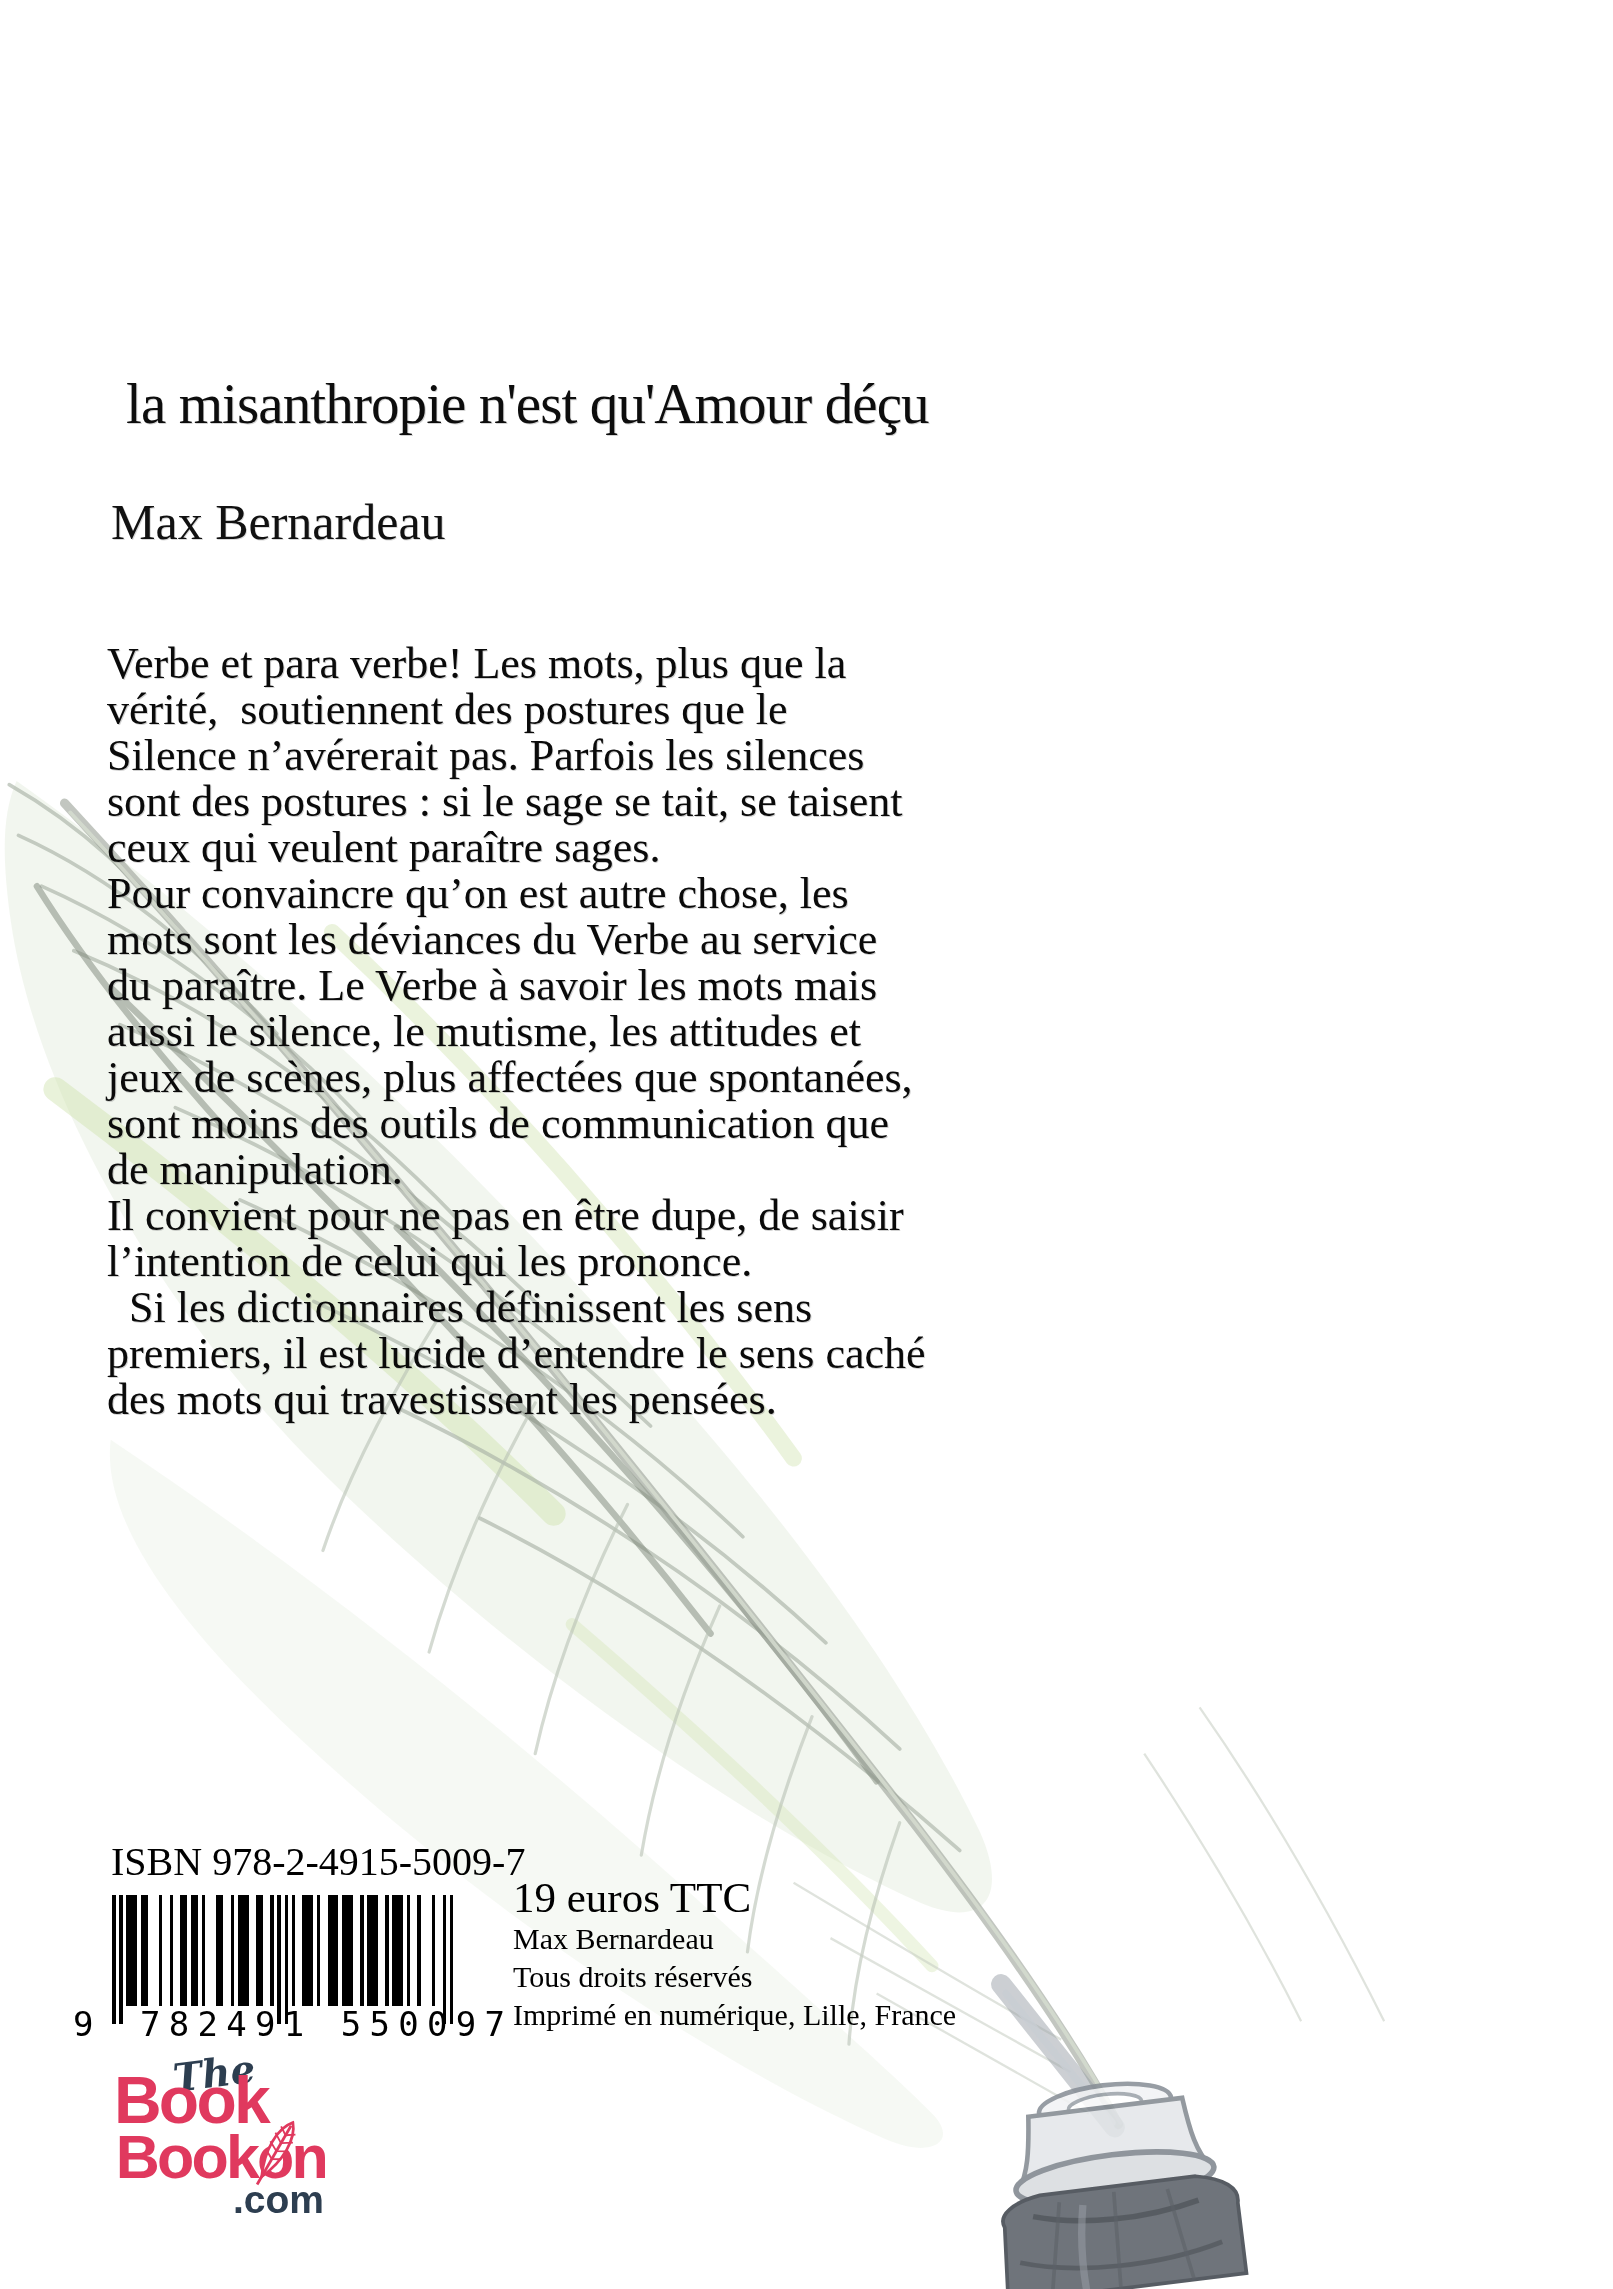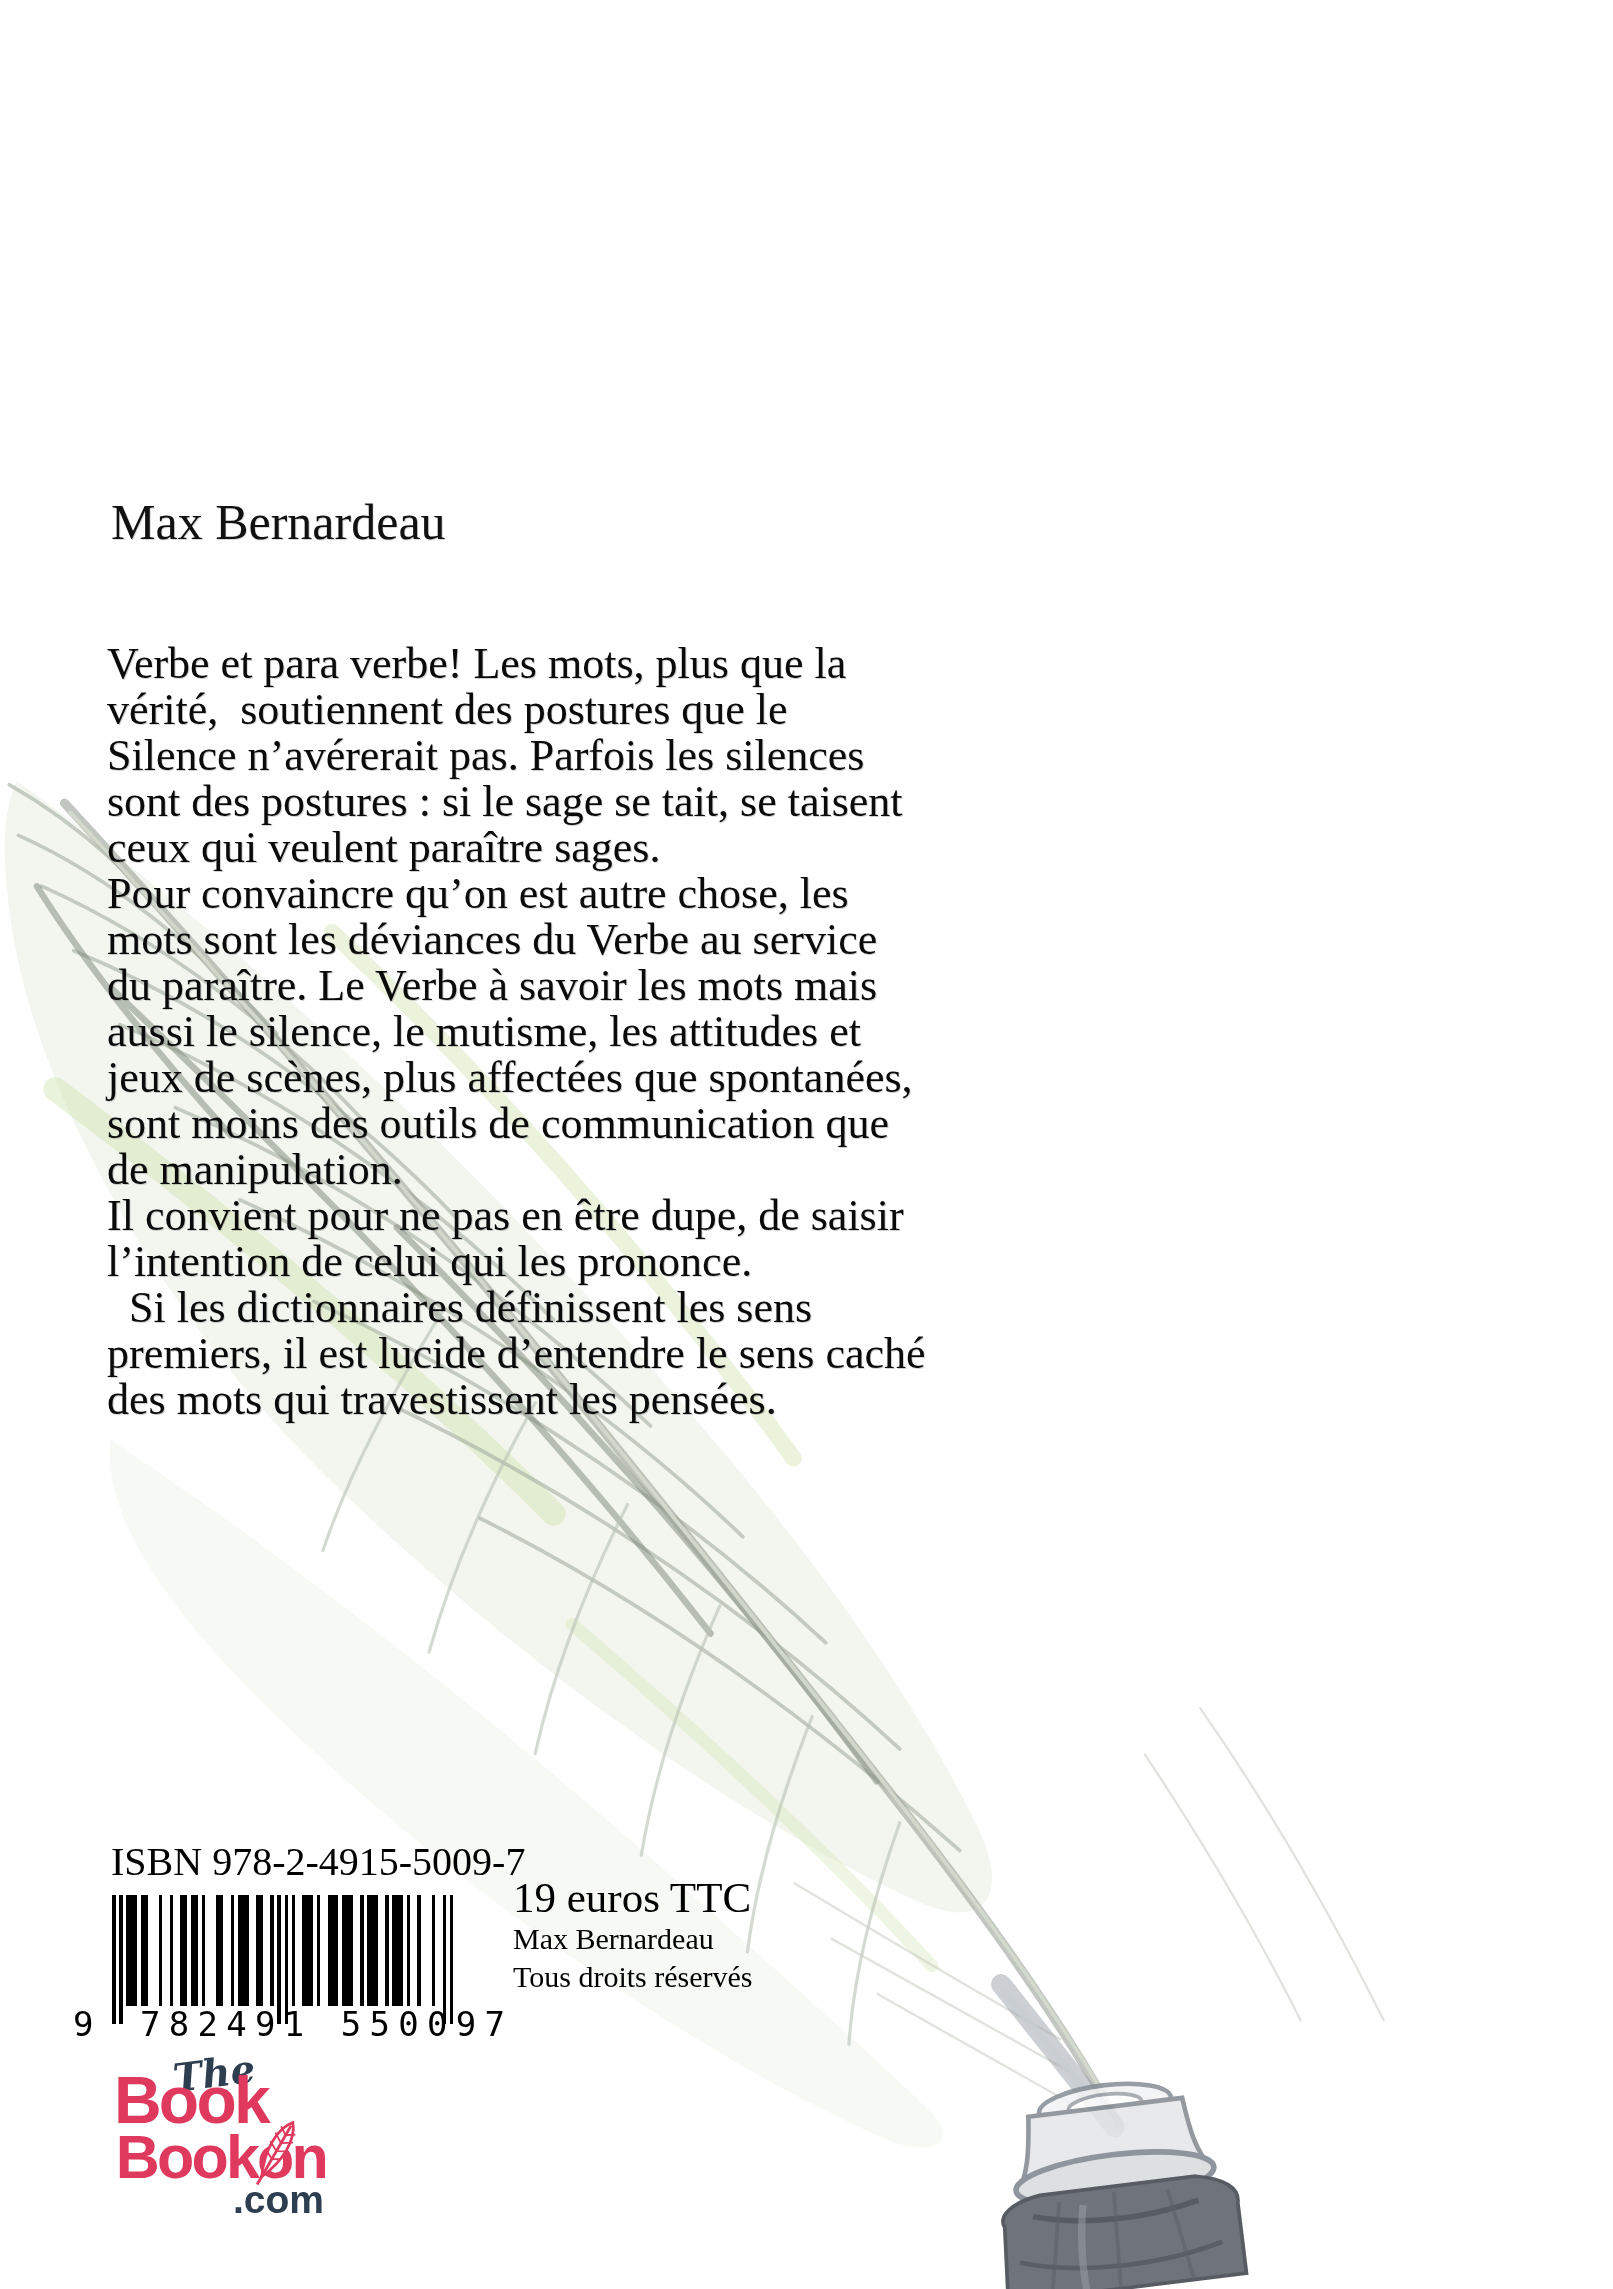--- a/index.html
+++ b/index.html
@@ -162,20 +162,21 @@
       <ellipse cx="1213" cy="2362" rx="108" ry="26" fill="#d8dbdf" stroke="#7c838b" stroke-width="6"></ellipse>
       <path d="M 1088 2400 C 1082 2386, 1100 2374, 1130 2370 L 1300 2370 C 1330 2376, 1346 2388, 1342 2404
                L 1342 2481 L 1082 2481 Z" fill="#565c64" stroke="#3a4048" stroke-width="4"></path>
       <path d="M 1120 2392 C 1170 2408, 1240 2410, 1300 2396" stroke="#2f343b" stroke-width="6" fill="none" opacity="0.7"></path>
       <path d="M 1100 2440 C 1160 2460, 1250 2462, 1320 2444" stroke="#2f343b" stroke-width="5" fill="none" opacity="0.6"></path>
       <path d="M 1150 2380 L 1130 2481 M 1210 2376 L 1205 2481 M 1268 2380 L 1285 2481" stroke="#41474f" stroke-width="4" opacity="0.6"></path>
       <path d="M 1175 2386 C 1168 2420, 1166 2450, 1168 2481" stroke="#8a9099" stroke-width="8" opacity="0.5" fill="none"></path>
     </g>
   </svg>
 
+  <div class="layer title">la misanthropie n'est qu'Amour déçu</div>
   <div class="layer author">Max Bernardeau</div>
 
   <div class="layer blurb"><div>Verbe et para verbe! Les mots, plus que la</div><div>vérité,  soutiennent des postures que le</div><div>Silence n’avérerait pas. Parfois les silences</div><div>sont des postures : si le sage se tait, se taisent</div><div>ceux qui veulent paraître sages.</div><div>Pour convaincre qu’on est autre chose, les</div><div>mots sont les déviances du Verbe au service</div><div>du paraître. Le Verbe à savoir les mots mais</div><div>aussi le silence, le mutisme, les attitudes et</div><div>jeux de scènes, plus affectées que spontanées,</div><div>sont moins des outils de communication que</div><div>de manipulation.</div><div>Il convient pour ne pas en être dupe, de saisir</div><div>l’intention de celui qui les prononce.</div><div>  Si les dictionnaires définissent les sens</div><div>premiers, il est lucide d’entendre le sens caché</div><div>des mots qui travestissent les pensées.</div></div>
 
   <div class="layer isbn">ISBN 978-2-4915-5009-7</div>
   <div class="layer barcode-wrap">
     <div class="bars">
         <div class="bc-m on tall"></div>
         <div class="bc-m tall"></div>
         <div class="bc-m on tall"></div>
@@ -273,21 +274,21 @@
         <div class="bc-m on tall"></div>
       </div>
     <div class="bc-digits">
       <span class="bc-d9">9</span>
       <span class="bc-g">782491</span>
       <span class="bc-g">550097</span>
     </div>
   </div>
 
   <div class="layer price">19 euros TTC</div>
-  <div class="layer imprint"><div>Max Bernardeau</div><div>Tous droits réservés</div></div>
+  <div class="layer imprint"><div>Max Bernardeau</div><div>Tous droits réservés</div><div>Imprimé en numérique, Lille, France</div></div>
 
   <div class="layer logo">
     <div class="the" style="color: rgb(45, 62, 80);">The</div>
     <div class="book" style="color: rgb(224, 57, 94);">Book</div>
     <div class="edition" style="color: rgb(224, 57, 94);"><span>Book</span><span class="o-wrap"><span>o</span><svg class="o-feather-svg" width="44" height="83" viewBox="0 0 48 90">
             <g transform="rotate(30 24 45)">
               <path d="M 24 6 C 36 20, 36 48, 24 74 C 12 48, 12 20, 24 6 Z" fill="#ffffff" stroke="#e0395e" stroke-width="3"></path>
               <path d="M 24 10 L 24 84" stroke="#e0395e" stroke-width="3"></path>
               <path d="M 24 22 L 33 16 M 24 32 L 35 25 M 24 42 L 35 36 M 24 52 L 33 47 M 24 22 L 15 16 M 24 32 L 13 25 M 24 42 L 13 36 M 24 52 L 15 47" stroke="#e0395e" stroke-width="2"></path>
             </g>

